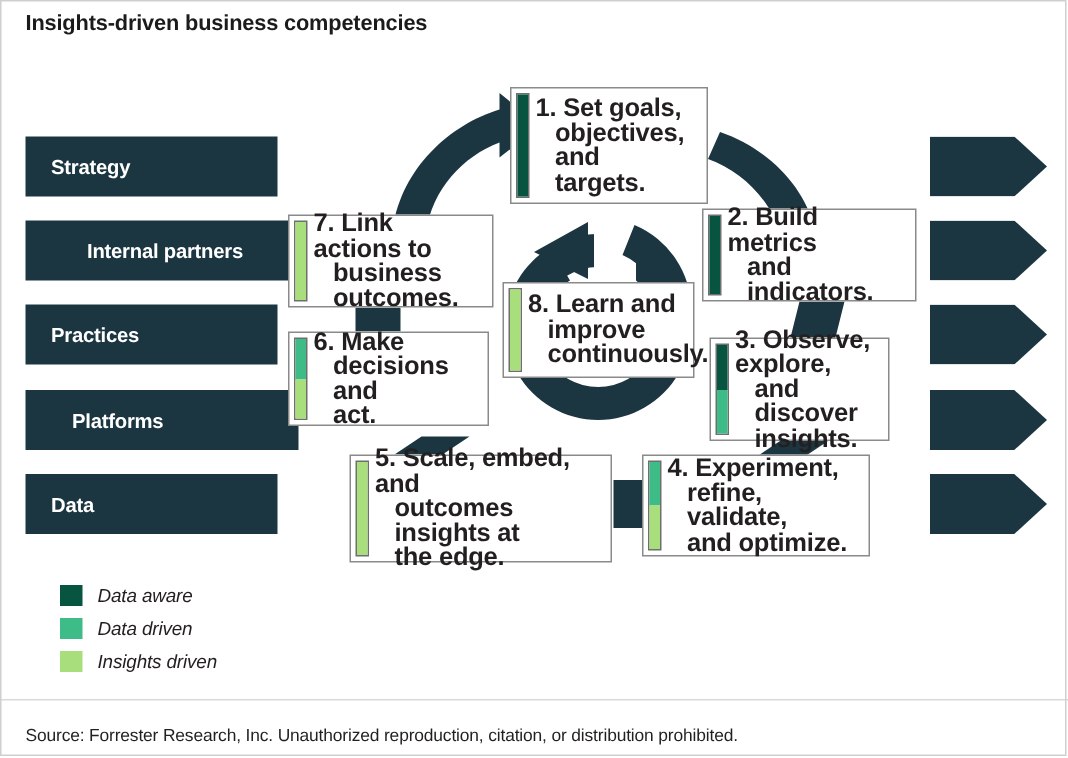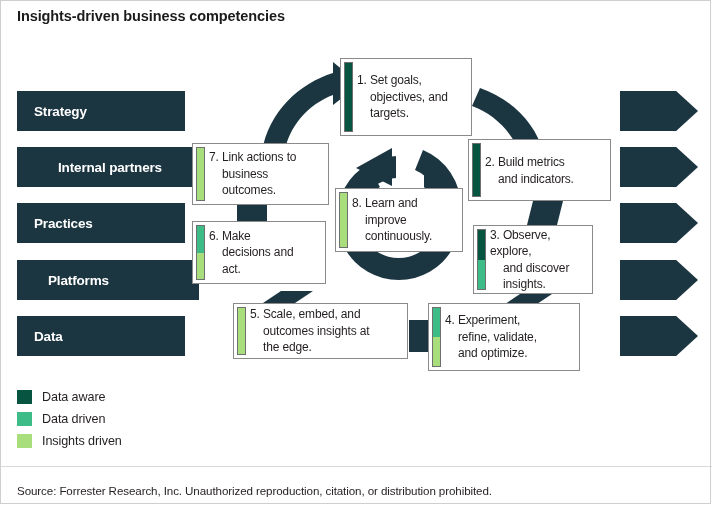--- a/index.html
+++ b/index.html
@@ -41,38 +41,39 @@
   .step{
     position:absolute;
     background:#ffffff;
     border:1px solid #8a8a8a;
     box-sizing:border-box;
     z-index:6;
   }
   .step .txt{
     position:absolute;left:16px;right:6px;top:50%;
     transform:translateY(-50%);
-    font-size:12px;line-height:16.5px;
+    font-size:17px;line-height:16.5px;
     color:#231f20;
     letter-spacing:-0.15px;
+    font-weight:bold;
   }
   .step .txt .ln{display:block;}
   .step .txt .ind{display:block;padding-left:13px;}
   .bars{
     position:absolute;left:3px;top:3px;bottom:3px;width:9px;
     display:flex;flex-direction:column;
     border:1px solid #6f6f6f;box-sizing:border-box;
   }
   .bars i{display:block;width:100%;flex:1 1 0;}
 
   svg.deco{position:absolute;left:0;top:0;width:712px;height:505px;
            pointer-events:none;z-index:1;}
 
   
-  .legend-item{position:absolute;left:17px;display:flex;align-items:center;}
+  .legend-item{position:absolute;left:40px;display:flex;align-items:center;font-style:italic;}
   .legend-item .sw{width:15px;height:14px;display:inline-block;}
   .legend-item .lb{font-size:12.6px;margin-left:10px;color:#231f20;letter-spacing:-0.1px;}
 
   
   .source{
     position:absolute;left:17px;top:484px;
     font-size:11.6px;color:#231f20;letter-spacing:-0.1px;
   }
   .rule{position:absolute;left:0;top:466px;width:712px;height:1px;background:#d9d9d9;}
   .frame{position:absolute;left:0;top:0;width:711px;height:504px;border:1px solid #cfcfcf;
@@ -177,21 +178,21 @@
         <div class="bars">
           <i style="background: rgb(61, 188, 135);"></i>
           <i style="background: rgb(169, 222, 124);"></i>
         </div>
         <div class="txt">
           <span class="ln">4. Experiment,</span>
           <span class="ind">refine, validate,</span>
           <span class="ind">and optimize.</span>
         </div>
       </div>
-      <div class="step" style="left: 233px; top: 303px; width: 175px; height: 56px;">
+      <div class="step" style="left: 233px; top: 303px; width: 175px; height: 72px;">
         <div class="bars">
           <i style="background: rgb(169, 222, 124);"></i>
         </div>
         <div class="txt">
           <span class="ln">5. Scale, embed, and</span>
           <span class="ind">outcomes insights at</span>
           <span class="ind">the edge.</span>
         </div>
       </div>
       <div class="step" style="left: 192px; top: 221px; width: 134px; height: 63px;">

